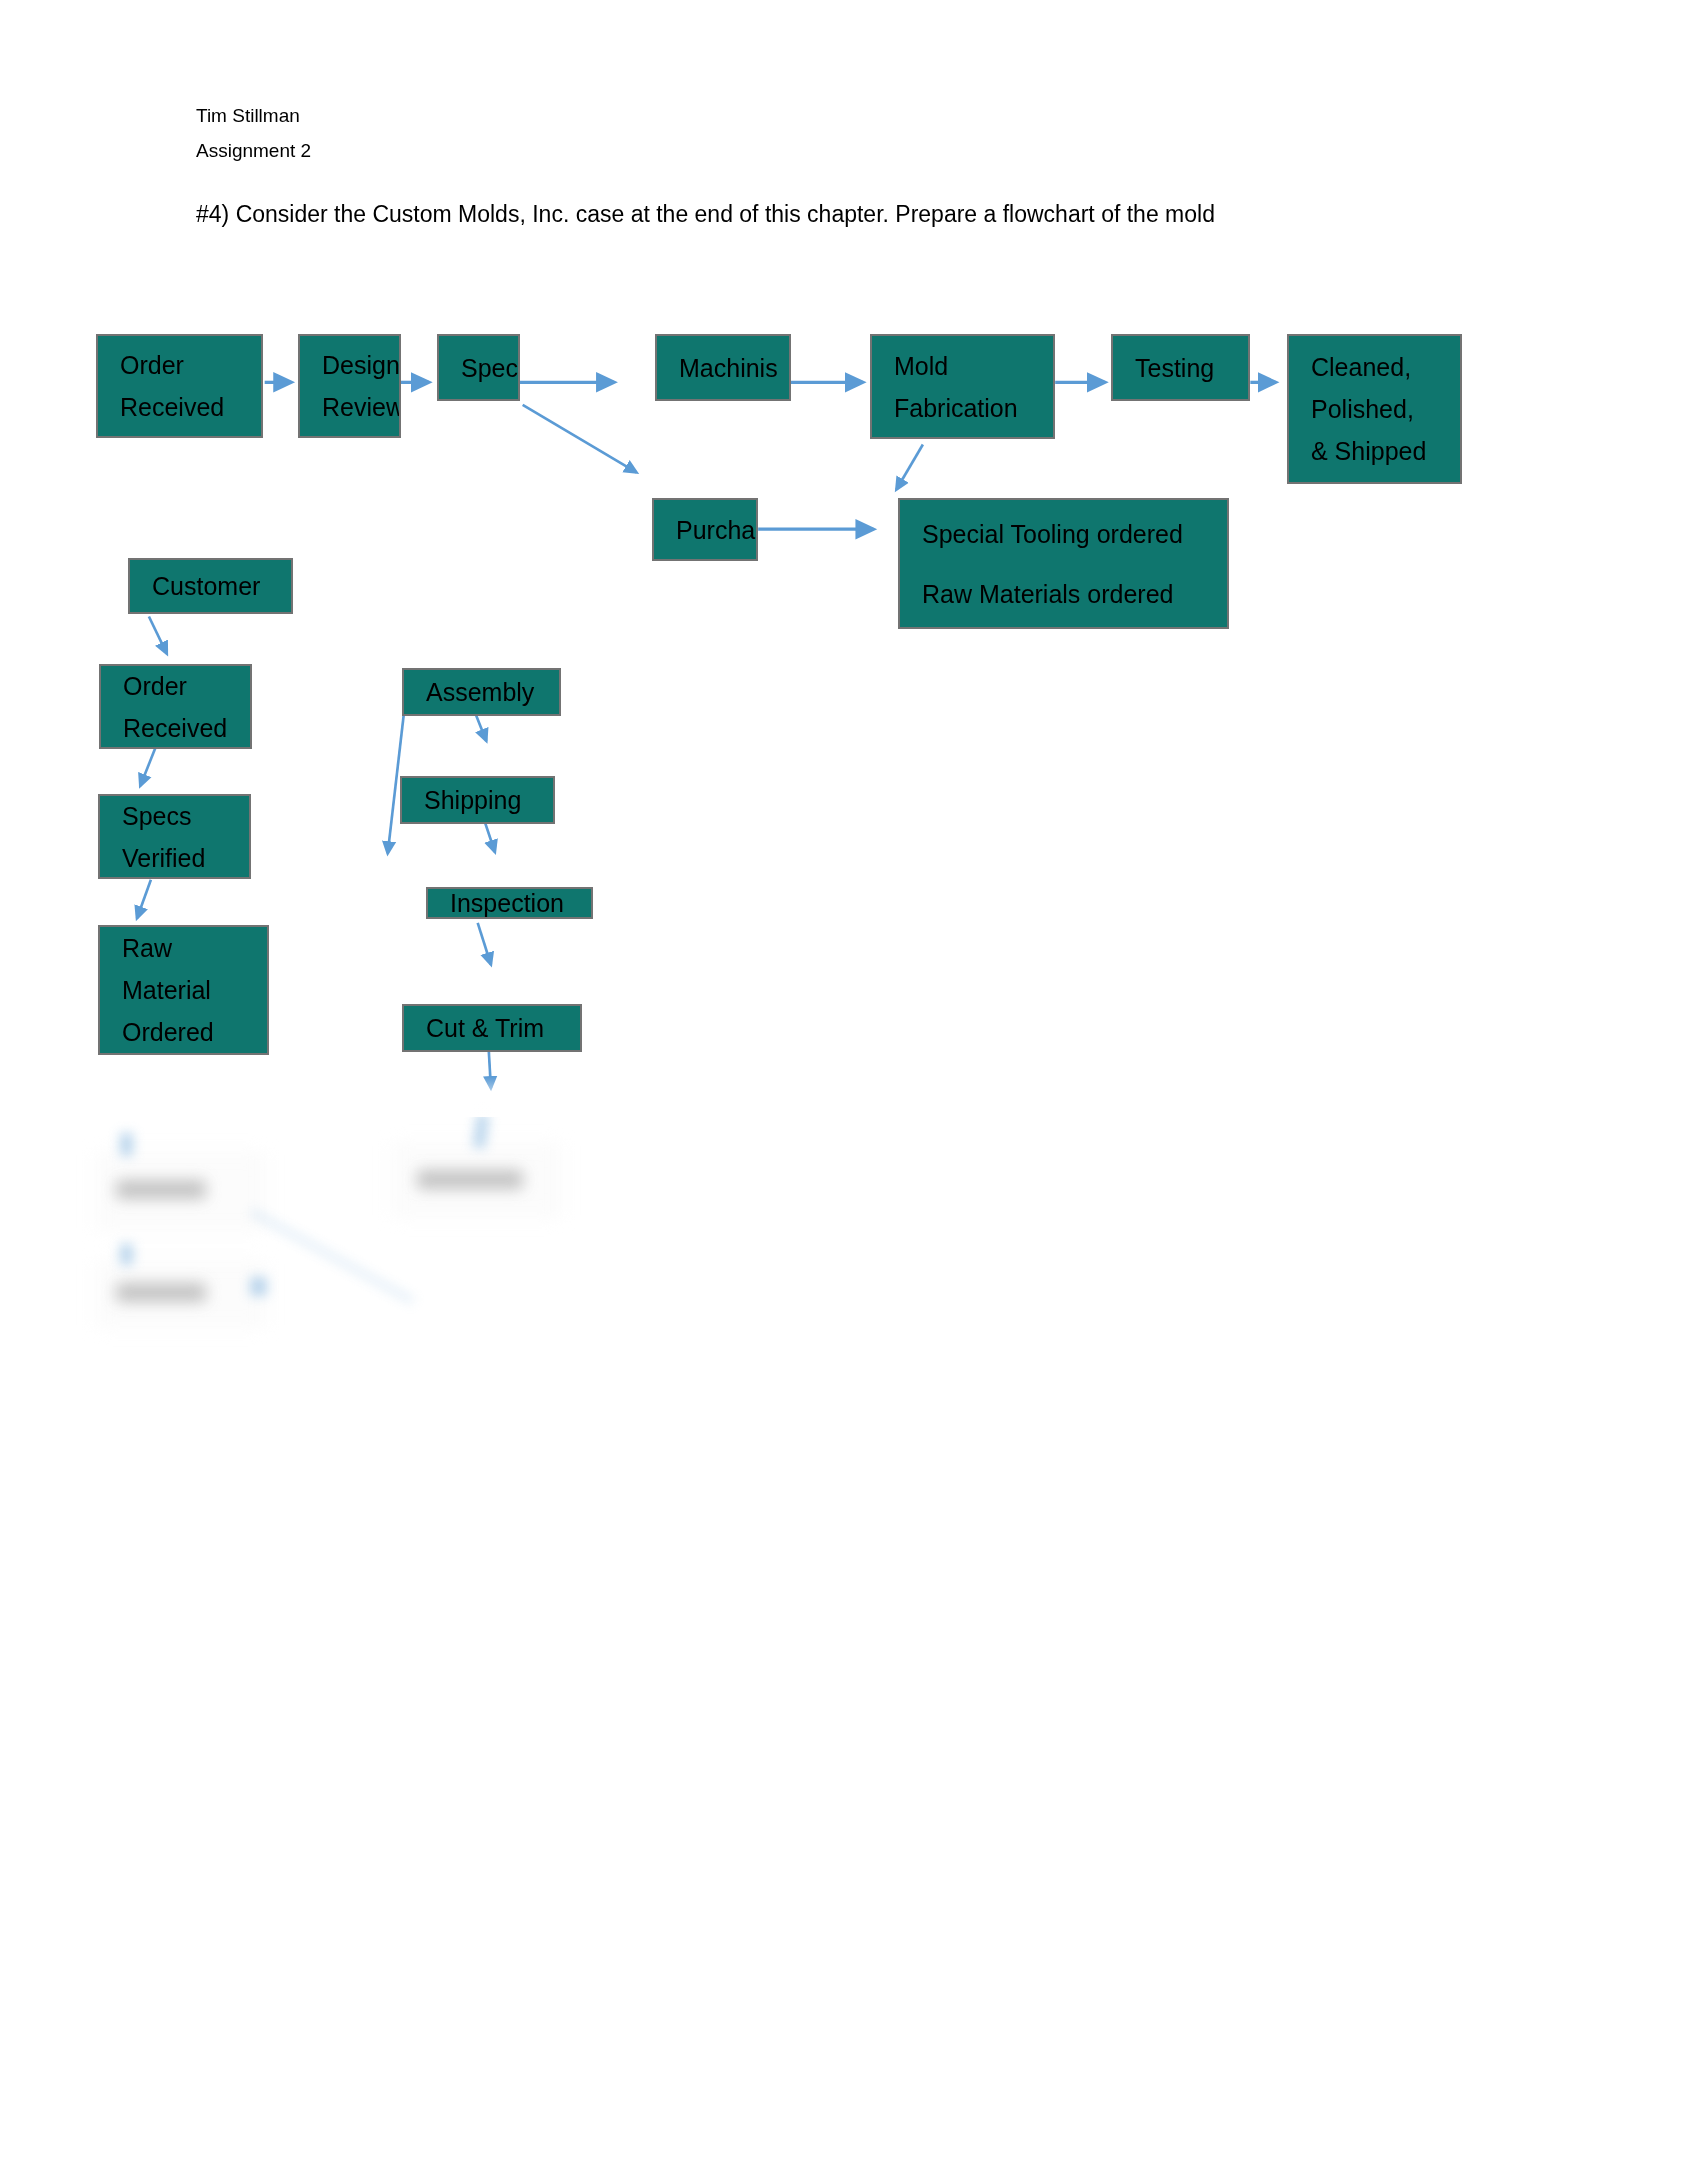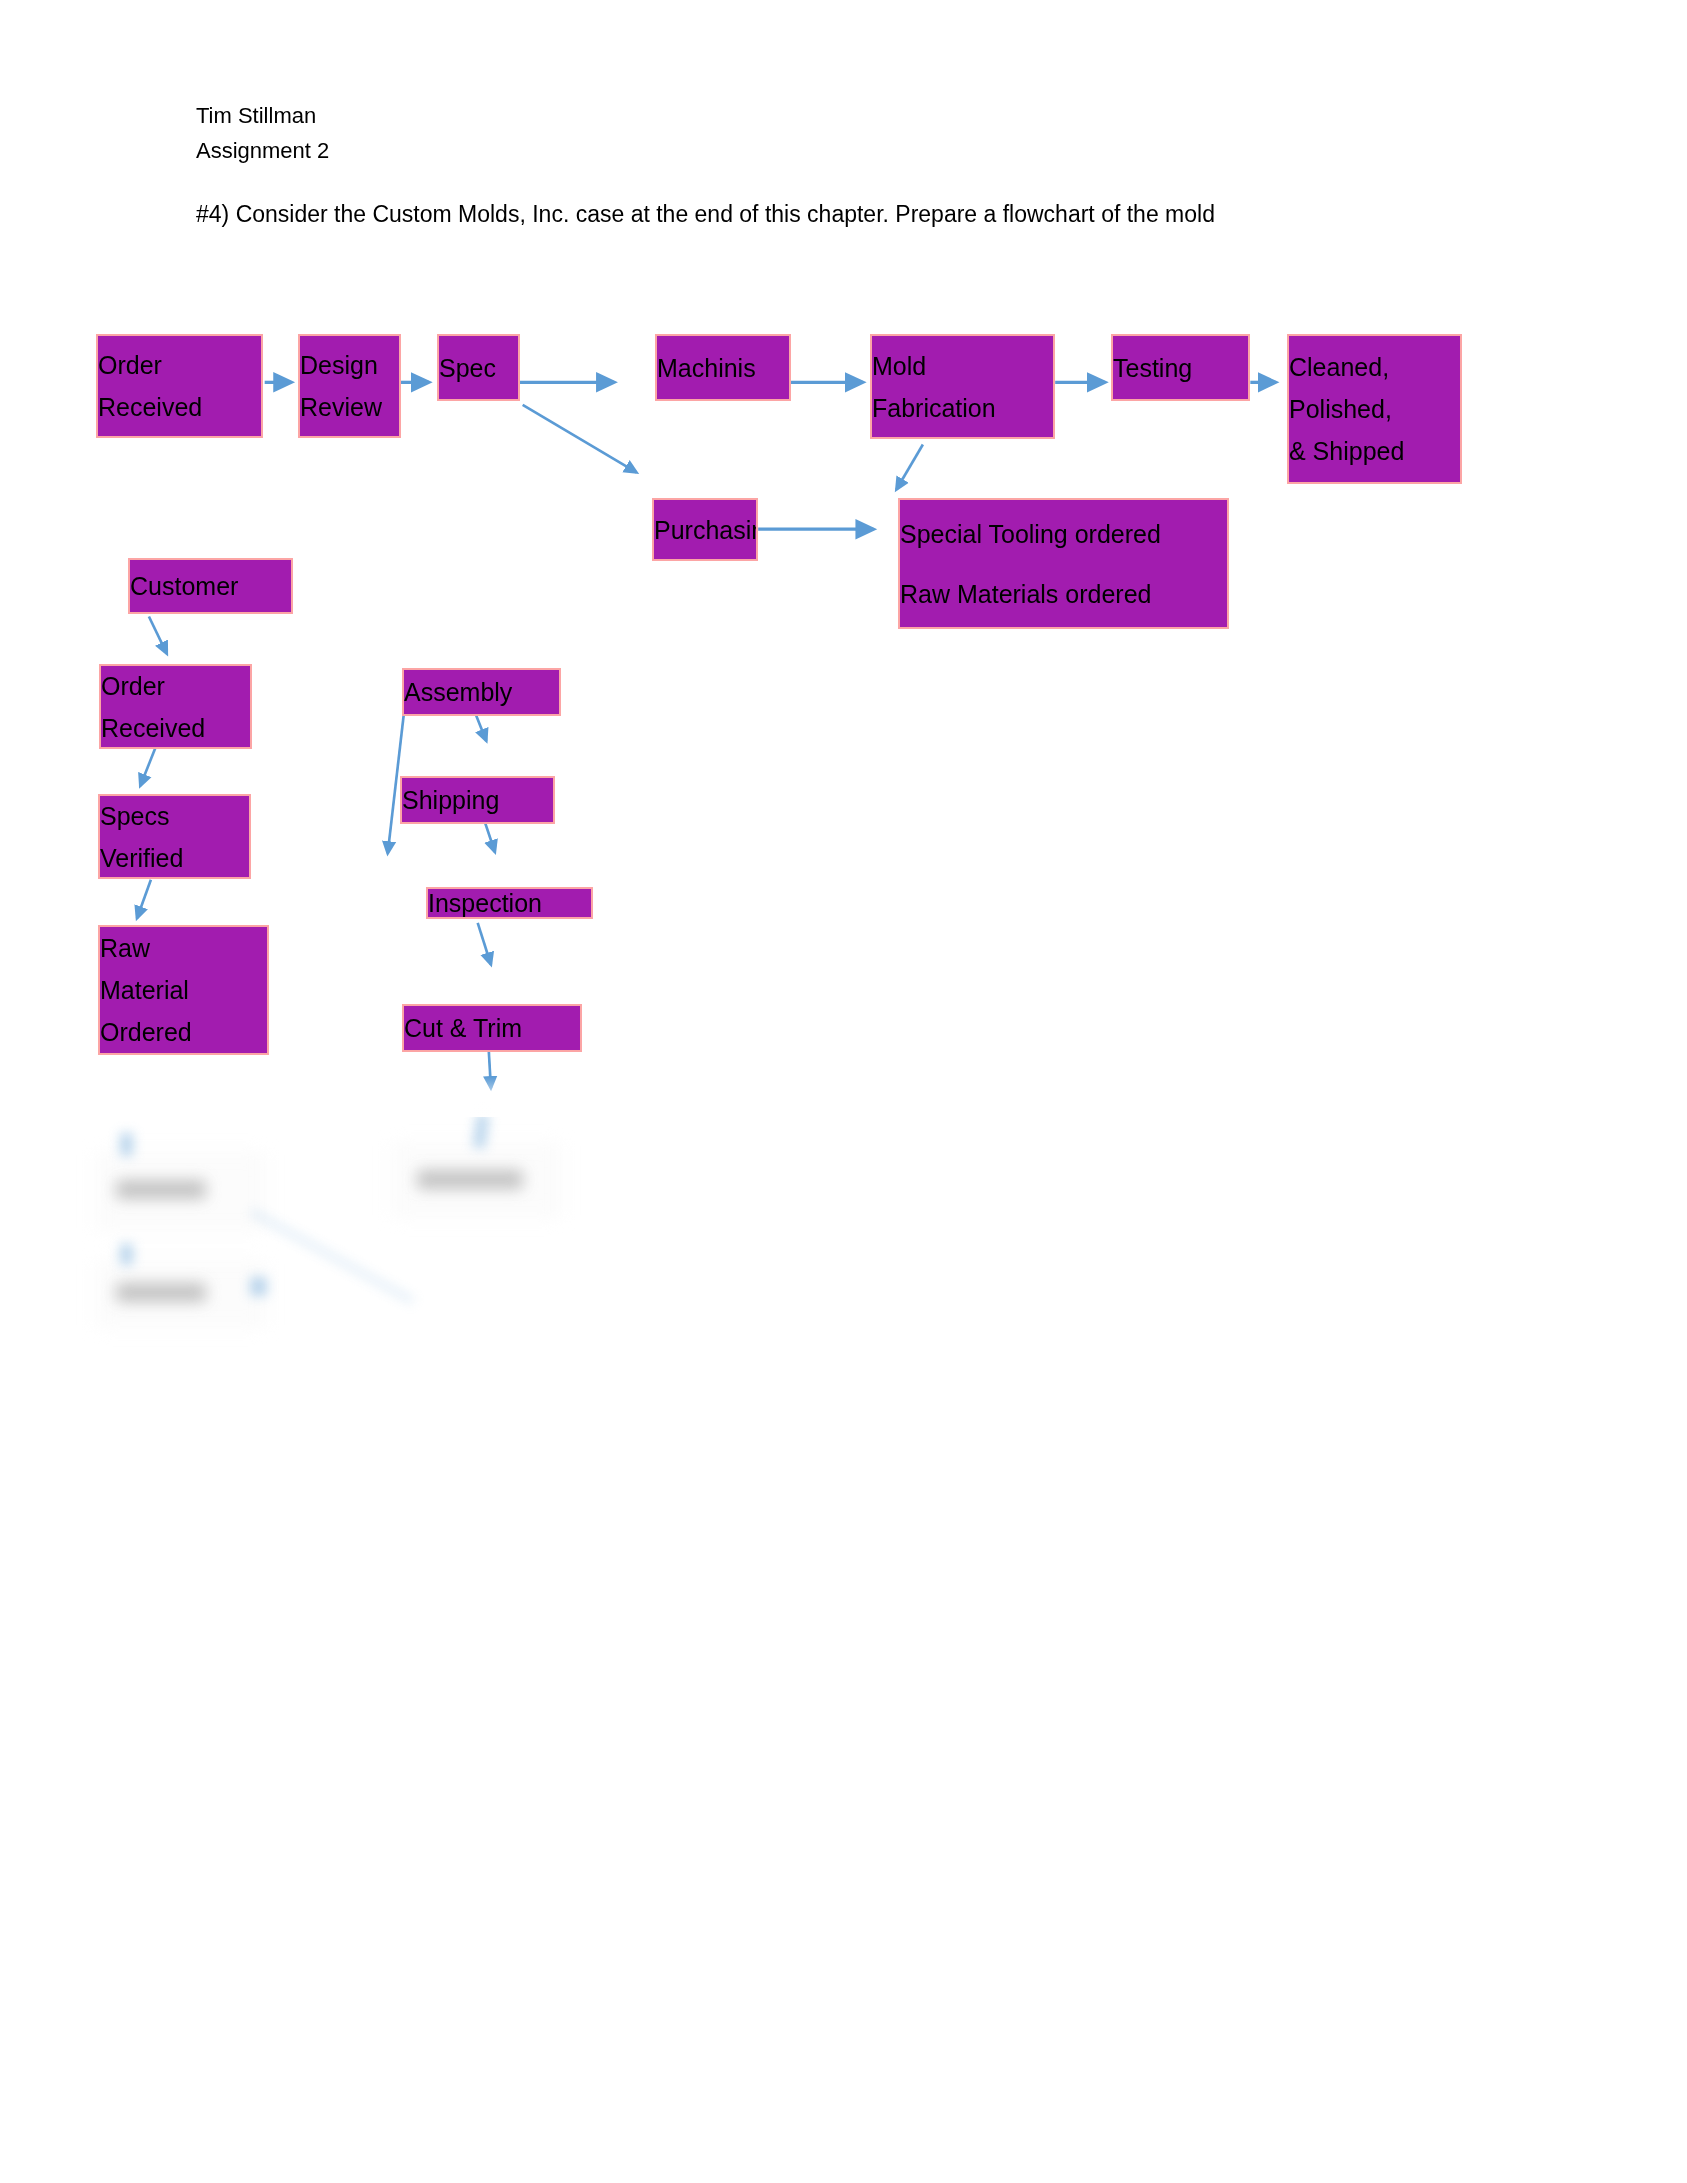--- a/index.html
+++ b/index.html
@@ -16,21 +16,21 @@
     position: relative;
     width: 1687px;
     height: 2183px;
     background: #ffffff;
     overflow: hidden;
   }
 
   
   .hdr-line {
     position: absolute;
-    font-size: 22px;
+    font-size: 19px;
     line-height: 35px;
     color: #000;
     white-space: pre;
   }
   #name-line   { left: 196px; top: 98px; }
   #assign-line { left: 196px; top: 133px; }
 
   .prompt-line {
     position: absolute;
     left: 196px;
@@ -53,29 +53,29 @@
     position: absolute;
     left: 0; top: 0;
     width: 1687px;
     height: 2183px;
     overflow: visible;
   }
 
   .node {
     position: absolute;
     box-sizing: border-box;
-    border: 2px solid #fca5a5;
-    background: #a21caf;
+    border: 2px solid #737373;
+    background: #0f766e;
     display: flex;
     flex-direction: column;
     justify-content: center;
     font-size: 25px;
     line-height: 42px;
     color: #000;
-    padding-left: 0;
+    padding-left: 22px;
     padding-right: 5.3px;
     overflow: hidden;
     z-index: 2;
   }
   .node .ln { white-space: pre; display: block; }
   .node.spaced { line-height: 60px; }
 
   
   #blur-band {
     position: absolute;

